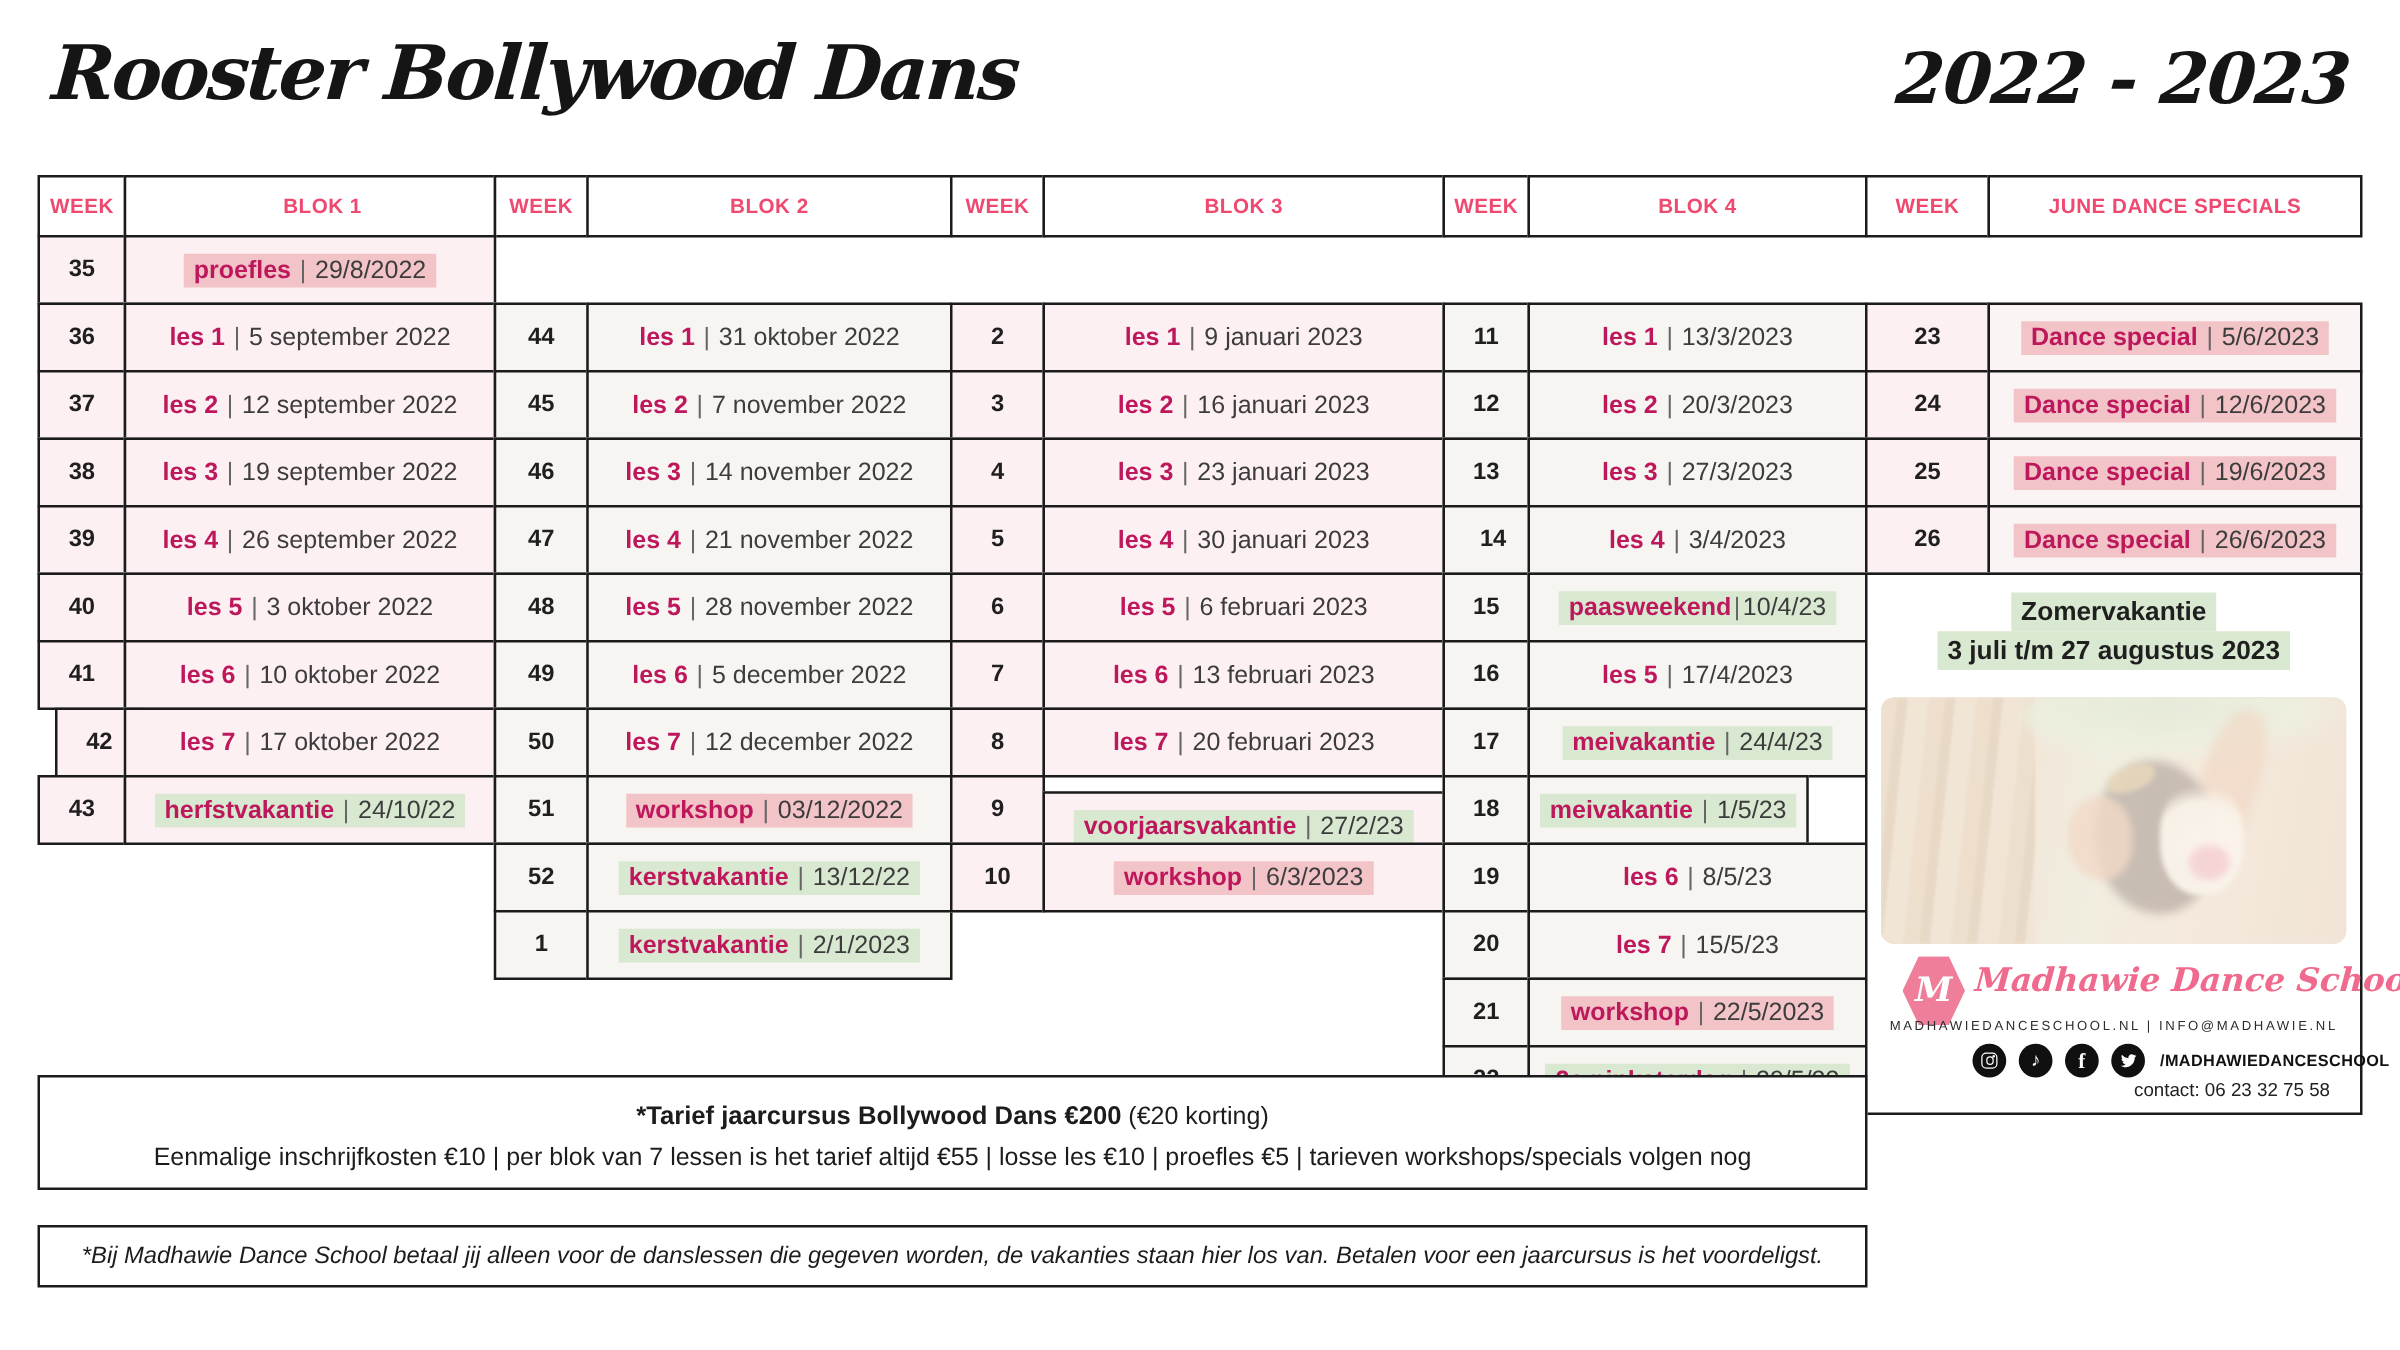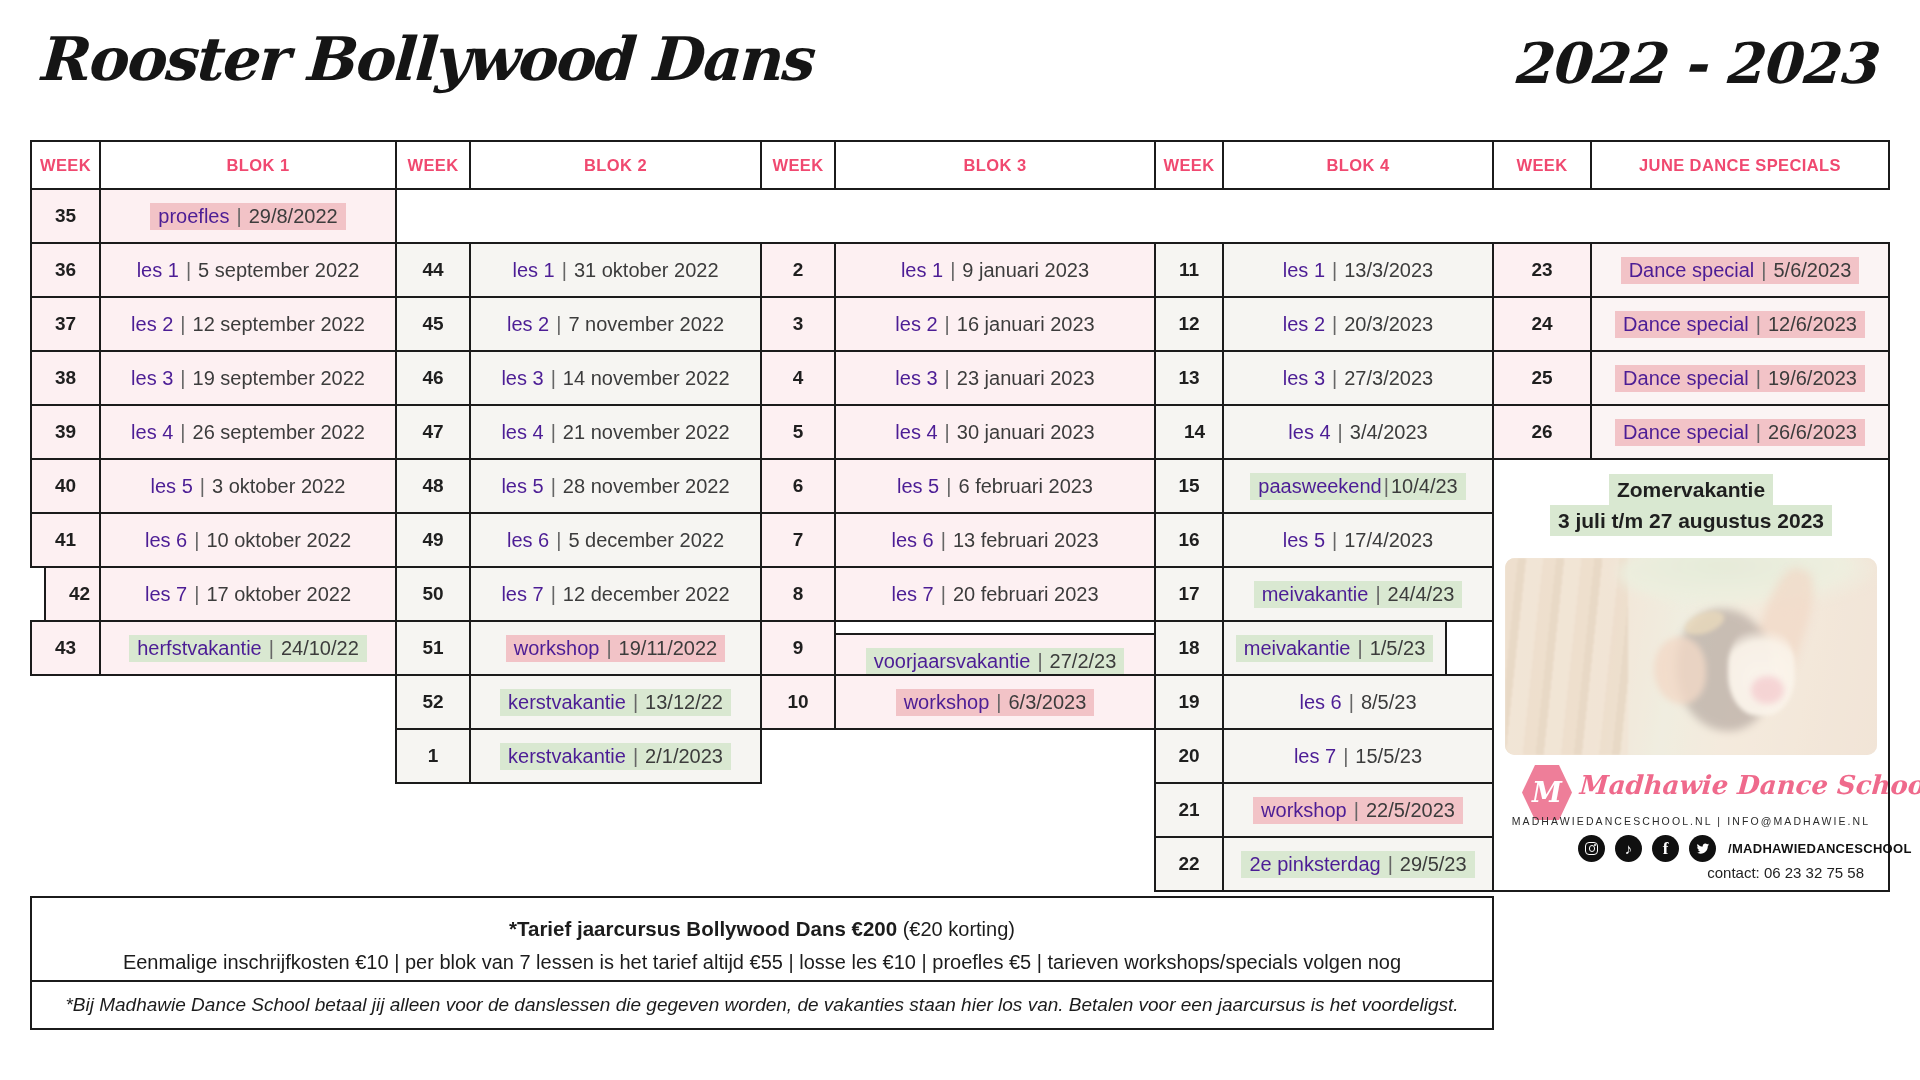--- a/index.html
+++ b/index.html
@@ -25,21 +25,21 @@
     color:#151515;transform:skewX(-4deg);text-align:right;}
 
   
   .cell{position:absolute;border:2px solid var(--border);display:flex;align-items:center;
     justify-content:center;font-size:20px;color:#2e2e2e;white-space:nowrap;}
   .hdr{background:#fff;color:var(--accent-pink);font-weight:bold;font-size:16.5px;letter-spacing:.4px;}
   .wk{font-weight:bold;font-size:19px;color:#1f1f1f;}
   .tint-pink{background:var(--cell-pink);}
   .tint-gray{background:var(--cell-gray);}
   .tint-june{background:var(--cell-june);}
-  .lbl{font-weight:normal;color:#4c1d95;}
+  .lbl{font-weight:bold;color:#be185d;}
   .date{color:#3c3c3c;}
   .sep{color:#666;padding:0 7px;}
   .sep.tight{padding:0 2px;}
   .hl{padding:2px 8px;}
   .hl-pink{background:var(--highlight-pink);}
   .hl-green{background:var(--highlight-green);}
 
   
   #june-box{position:absolute;left:1492px;top:458px;width:398px;height:434px;
     border:2px solid var(--border);background:#fff;}
@@ -89,21 +89,21 @@
     border:1.4px solid #fff;border-radius:50%;}
   .ig-dot{position:absolute;right:1.2px;top:1.2px;width:1.9px;height:1.9px;background:#fff;border-radius:50%;}
   .tiktok-glyph{font-size:15px;font-weight:bold;line-height:1;}
   .fb-glyph{font-family:"Liberation Serif",serif;font-weight:bold;font-size:17px;line-height:1;}
   .handle{font-size:13px;font-weight:bold;color:#111;letter-spacing:.3px;margin-left:2px;}
   .phone{position:absolute;right:24px;top:104px;font-size:15px;color:#222;}
 
   
   .footer-box{position:absolute;left:30px;width:1464px;border:2px solid var(--border);
     background:#fff;text-align:center;color:#1c1c1c;}
-  #footer-tarief{top:896px;height:92px;padding-top:14px;font-size:20px;line-height:33px;}
+  #footer-tarief{top:860px;height:92px;padding-top:14px;font-size:20px;line-height:33px;}
   #footer-tarief b{font-size:20.5px;}
   #footer-note{top:980px;height:50px;display:flex;align-items:center;justify-content:center;
     font-style:italic;font-size:19px;font-family:"Liberation Sans",sans-serif;}
 </style>
 </head>
 <body>
 
 <div id="page-title" class="script-font">Rooster Bollywood Dans</div>
 <div id="years" class="script-font">2022 - 2023</div>
 
@@ -177,21 +177,21 @@
     <div class="cell wk tint-gray" style="left: 395px; width: 76px; top: 512px; height: 56px;">49</div>
     <div class="cell ct tint-gray" style="left: 469px; width: 293px; top: 512px; height: 56px;">
       <span><b class="lbl">les 6</b><span class="sep">|</span><span class="date">5 december 2022</span></span>
     </div>
     <div class="cell wk tint-gray" style="left: 395px; width: 76px; top: 566px; height: 56px;">50</div>
     <div class="cell ct tint-gray" style="left: 469px; width: 293px; top: 566px; height: 56px;">
       <span><b class="lbl">les 7</b><span class="sep">|</span><span class="date">12 december 2022</span></span>
     </div>
     <div class="cell wk tint-gray" style="left: 395px; width: 76px; top: 620px; height: 56px;">51</div>
     <div class="cell ct tint-gray" style="left: 469px; width: 293px; top: 620px; height: 56px;">
-      <span class="hl hl-pink"><b class="lbl">workshop</b><span class="sep">|</span><span class="date">19/11/2022</span></span>
+      <span class="hl hl-pink"><b class="lbl">workshop</b><span class="sep">|</span><span class="date">03/12/2022</span></span>
     </div>
     <div class="cell wk tint-gray" style="left: 395px; width: 76px; top: 674px; height: 56px;">52</div>
     <div class="cell ct tint-gray" style="left: 469px; width: 293px; top: 674px; height: 56px;">
       <span class="hl hl-green"><b class="lbl">kerstvakantie</b><span class="sep">|</span><span class="date">13/12/22</span></span>
     </div>
     <div class="cell wk tint-gray" style="left: 395px; width: 76px; top: 728px; height: 56px;">1</div>
     <div class="cell ct tint-gray" style="left: 469px; width: 293px; top: 728px; height: 56px;">
       <span class="hl hl-green"><b class="lbl">kerstvakantie</b><span class="sep">|</span><span class="date">2/1/2023</span></span>
     </div>
     <div class="cell wk tint-pink" style="left: 760px; width: 76px; top: 242px; height: 56px;">2</div>

